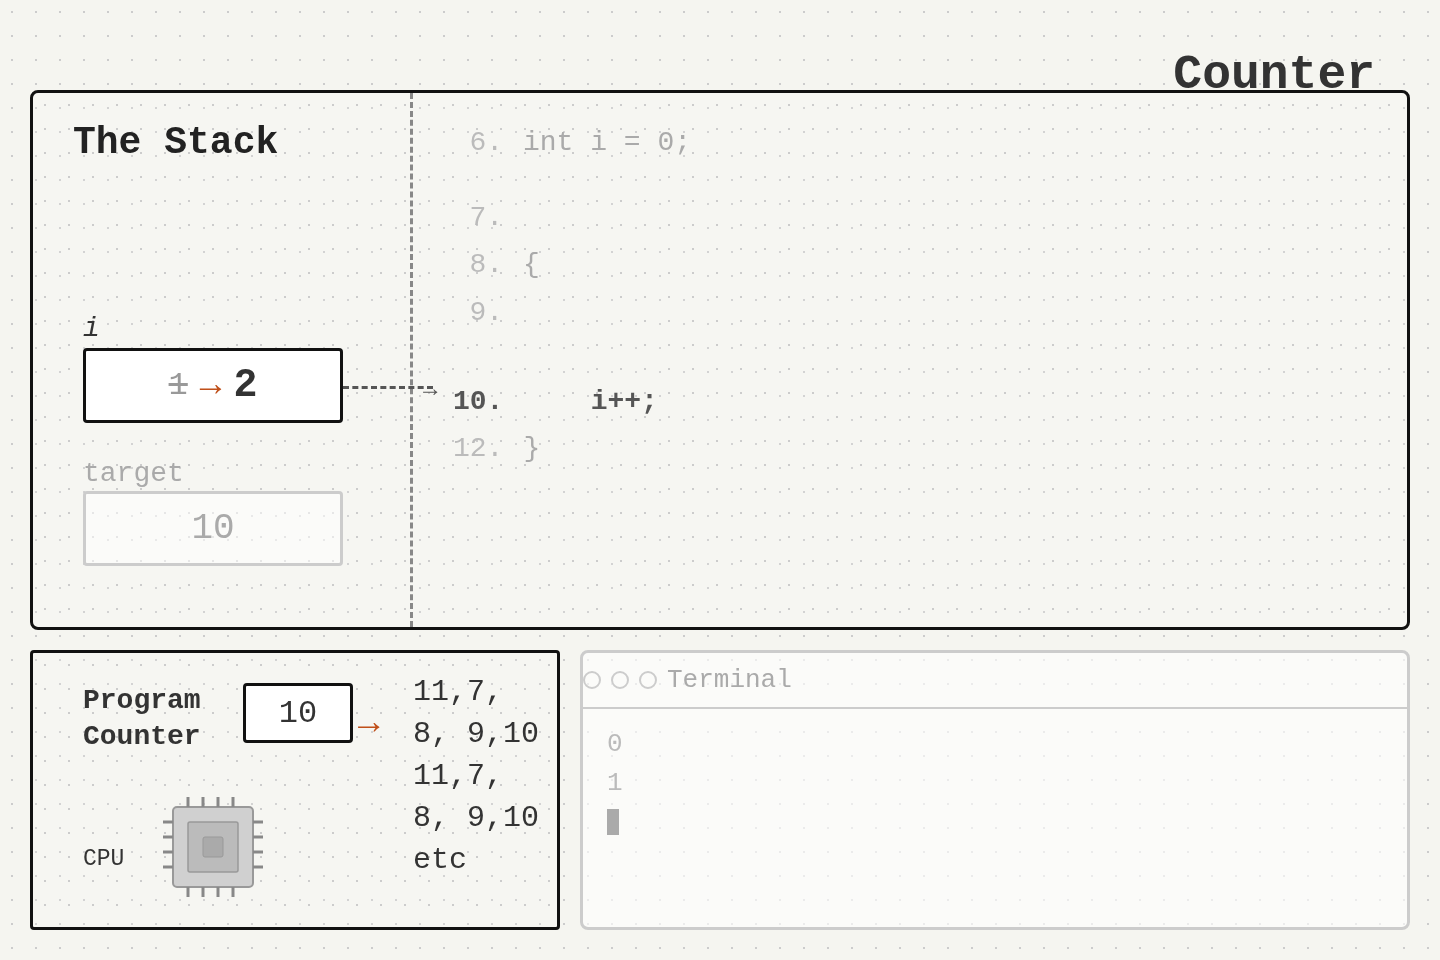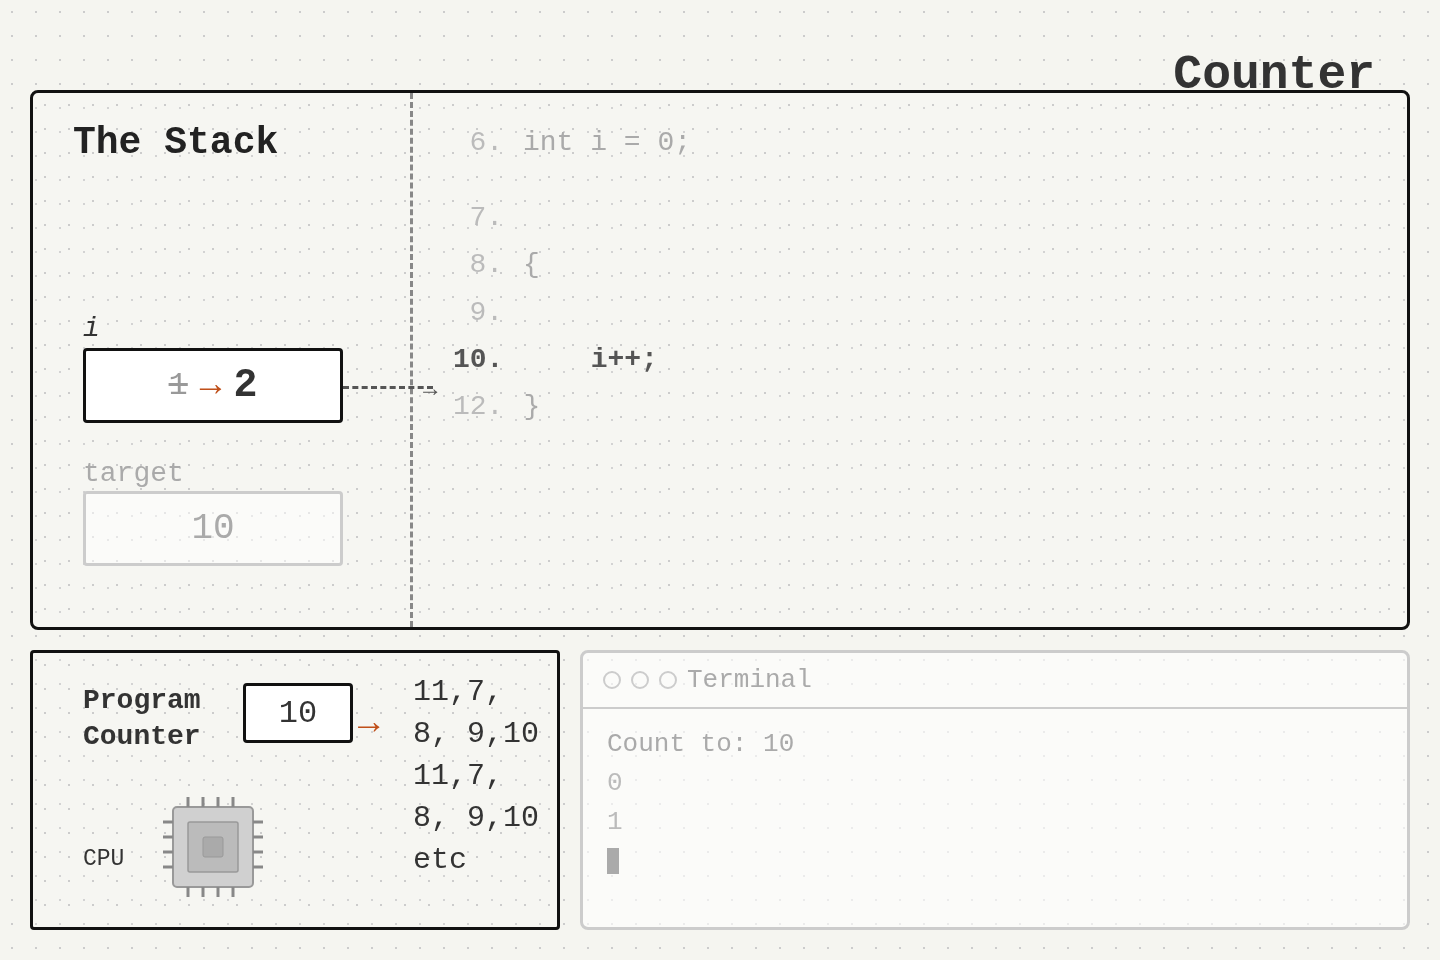--- a/index.html
+++ b/index.html
@@ -180,20 +180,21 @@
 
     .line-num {
       min-width: 50px;
       text-align: right;
       margin-right: 20px;
       color: #bbb;
     }
 
     .code-line.active .line-num {
       color: #555;
+      margin-top: 42px;
     }
 
     .code-text {
       color: #aaa;
       font-family: 'Courier New', monospace;
       font-size: 28px;
       text-align: center;
     }
 
     .code-line.active .code-text {
@@ -290,21 +291,21 @@
       height: 280px;
       border: 3px solid #ccc;
       border-radius: 8px;
       background: rgba(255,255,255,0.6);
     }
 
     .terminal-header {
       display: flex;
       align-items: center;
       gap: 10px;
-      padding: 12px 20px;
+      padding: 12px 0;
       border-bottom: 2px solid #ccc;
     }
 
     .terminal-dot {
       width: 18px;
       height: 18px;
       border-radius: 50%;
       border: 2px solid #ccc;
       background: transparent;
     }
@@ -451,18 +452,17 @@
 <div class="terminal-panel">
 
   <div class="terminal-header">
     <div class="terminal-dot"></div>
     <div class="terminal-dot"></div>
     <div class="terminal-dot"></div>
     <span class="terminal-title">Terminal</span>
   </div>
 
   <div class="terminal-body">
-    <div class="terminal-line">Count to: 10</div>
     <div class="terminal-line dim">0</div>
     <div class="terminal-line dim">1</div>
     <div class="terminal-line dim"><span class="terminal-cursor"></span></div>
   </div>
 </div>
 
 </body></html>

